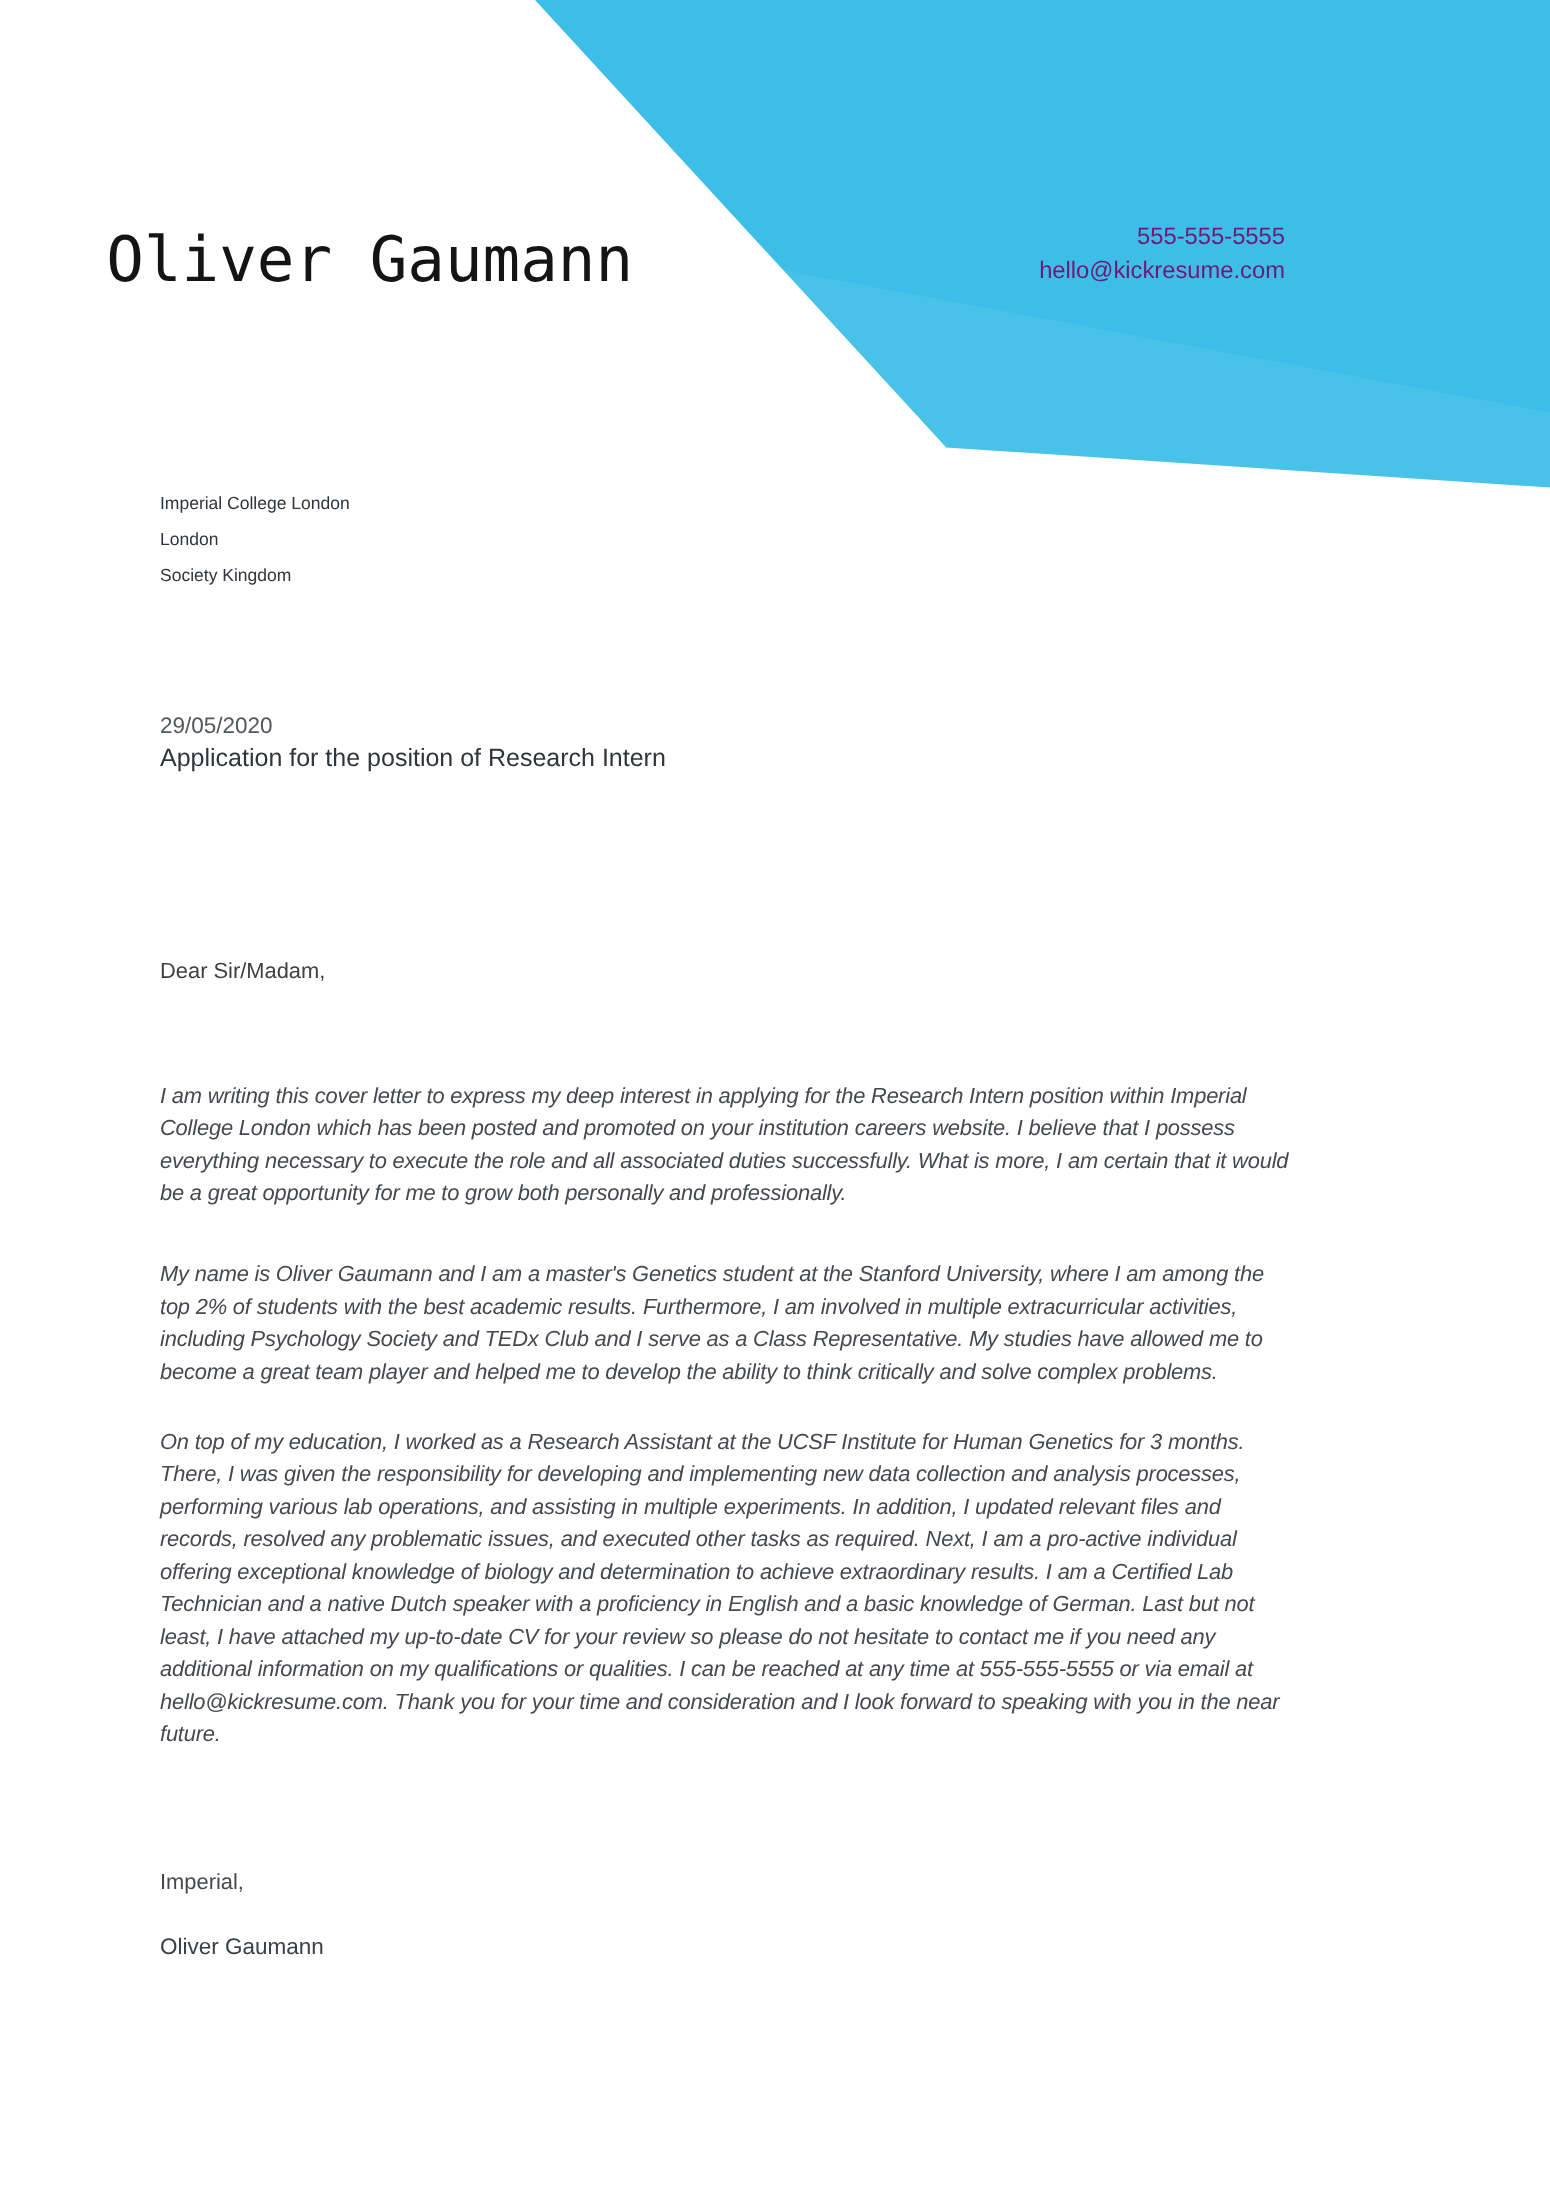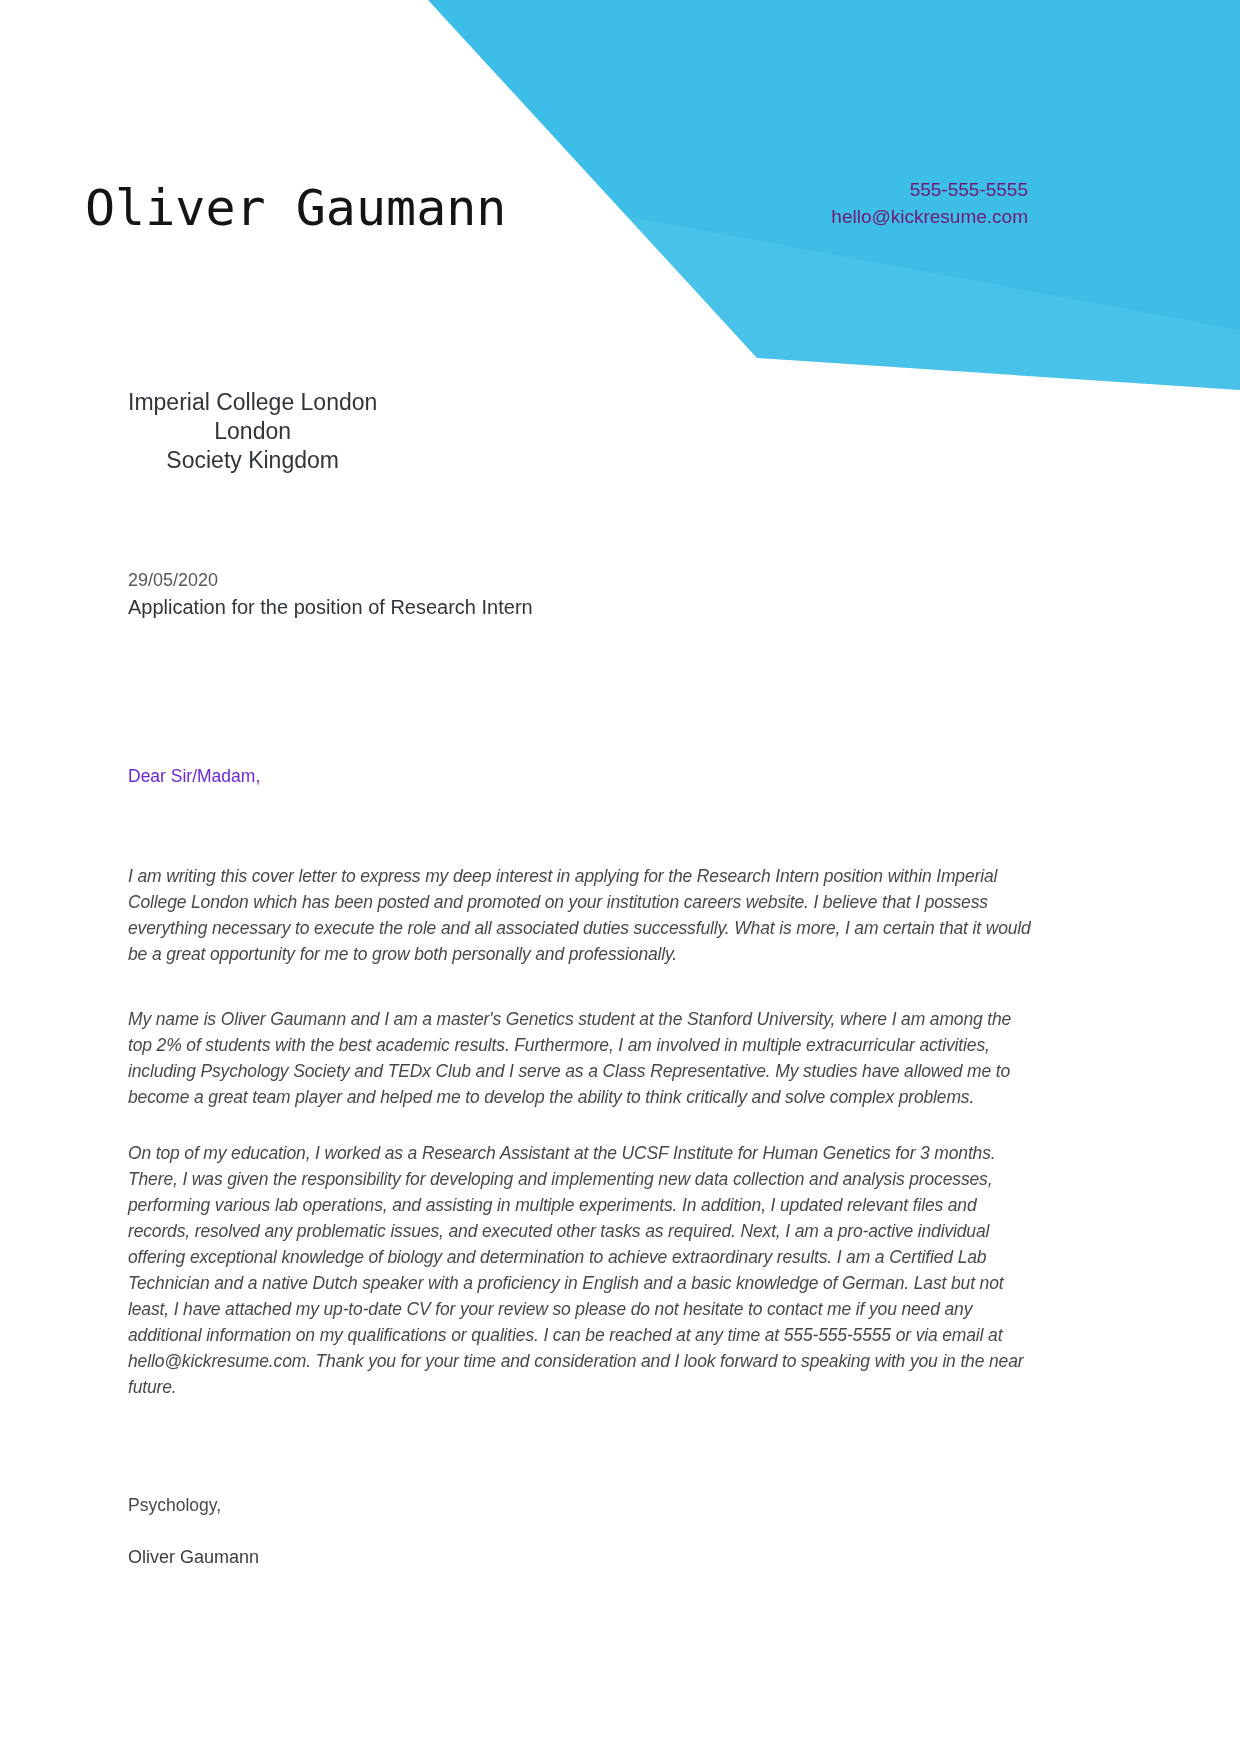--- a/index.html
+++ b/index.html
@@ -35,24 +35,23 @@
     top: 176px;
     text-align: right;
     font-size: 19px;
     line-height: 27px;
     color: #701a75;
   }
   .recipient {
     position: absolute;
     left: 128px;
     top: 388px;
-    font-size: 23px;
+    font-size: 14px;
     line-height: 29px;
     color: #2f353a;
-    text-align: center;
   }
   .dateline {
     position: absolute;
     left: 128px;
     top: 567px;
     font-size: 18px;
     line-height: 26px;
     color: #53585d;
     text-align: center;
   }
@@ -62,21 +61,21 @@
     top: 593px;
     font-size: 20px;
     line-height: 28px;
     color: #2f353a;
   }
   .salutation {
     position: absolute;
     left: 128px;
     top: 766px;
     font-size: 17.5px;
-    color: #6d28d9;
+    color: #404040;
   }
   .body-text {
     position: absolute;
     left: 128px;
     width: 910px;
     font-size: 17.5px;
     line-height: 26px;
     letter-spacing: -0.15px;
     color: #45494e;
     text-align: left;
@@ -132,17 +131,17 @@
   <div class="dateline">29/05/2020</div>
 
   <div class="subject">Application for the position of Research Intern</div>
 
   <div class="salutation">Dear Sir/Madam,</div>
 
   <div class="body-text p1">I am writing this cover letter to express my deep interest in applying for the Research Intern position within Imperial College London which has been posted and promoted on your institution careers website. I believe that I possess everything necessary to execute the role and all associated duties successfully. What is more, I am certain that it would be a great opportunity for me to grow both personally and professionally.</div>
   <div class="body-text p2">My name is Oliver Gaumann and I am a master's Genetics student at the Stanford University, where I am among the top 2% of students with the best academic results. Furthermore, I am involved in multiple extracurricular activities, including Psychology Society and TEDx Club and I serve as a Class Representative. My studies have allowed me to become a great team player and helped me to develop the ability to think critically and solve complex problems.</div>
   <div class="body-text p3">On top of my education, I worked as a Research Assistant at the UCSF Institute for Human Genetics for 3 months. There, I was given the responsibility for developing and implementing new data collection and analysis processes, performing various lab operations, and assisting in multiple experiments. In addition, I updated relevant files and records, resolved any problematic issues, and executed other tasks as required. Next, I am a pro-active individual offering exceptional knowledge of biology and determination to achieve extraordinary results. I am a Certified Lab Technician and a native Dutch speaker with a proficiency in English and a basic knowledge of German. Last but not least, I have attached my up-to-date CV for your review so please do not hesitate to contact me if you need any additional information on my qualifications or qualities. I can be reached at any time at 555-555-5555 or via email at hello@kickresume.com. Thank you for your time and consideration and I look forward to speaking with you in the near future.</div>
 
-  <div class="valediction">Psychology,</div>
+  <div class="valediction">Imperial,</div>
 
   <div class="signature">Oliver Gaumann</div>
 
 </div>
 
 </body></html>

